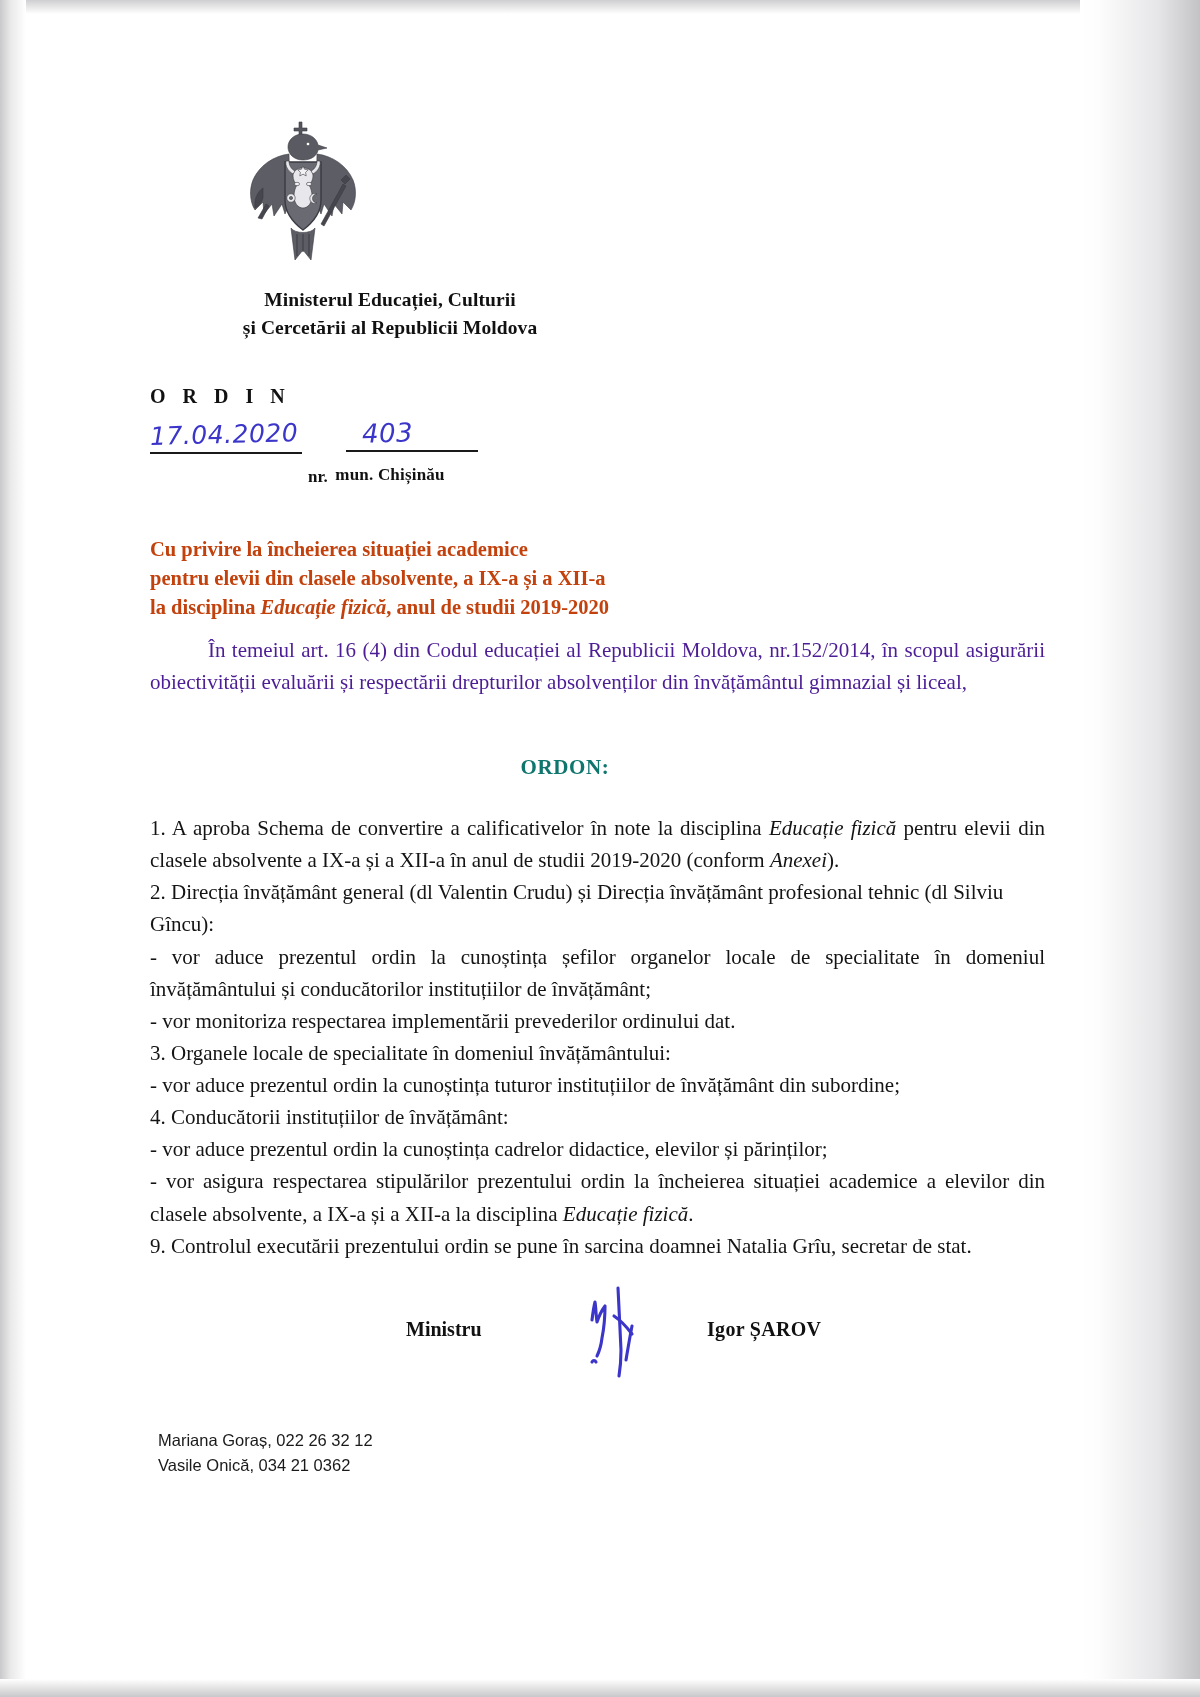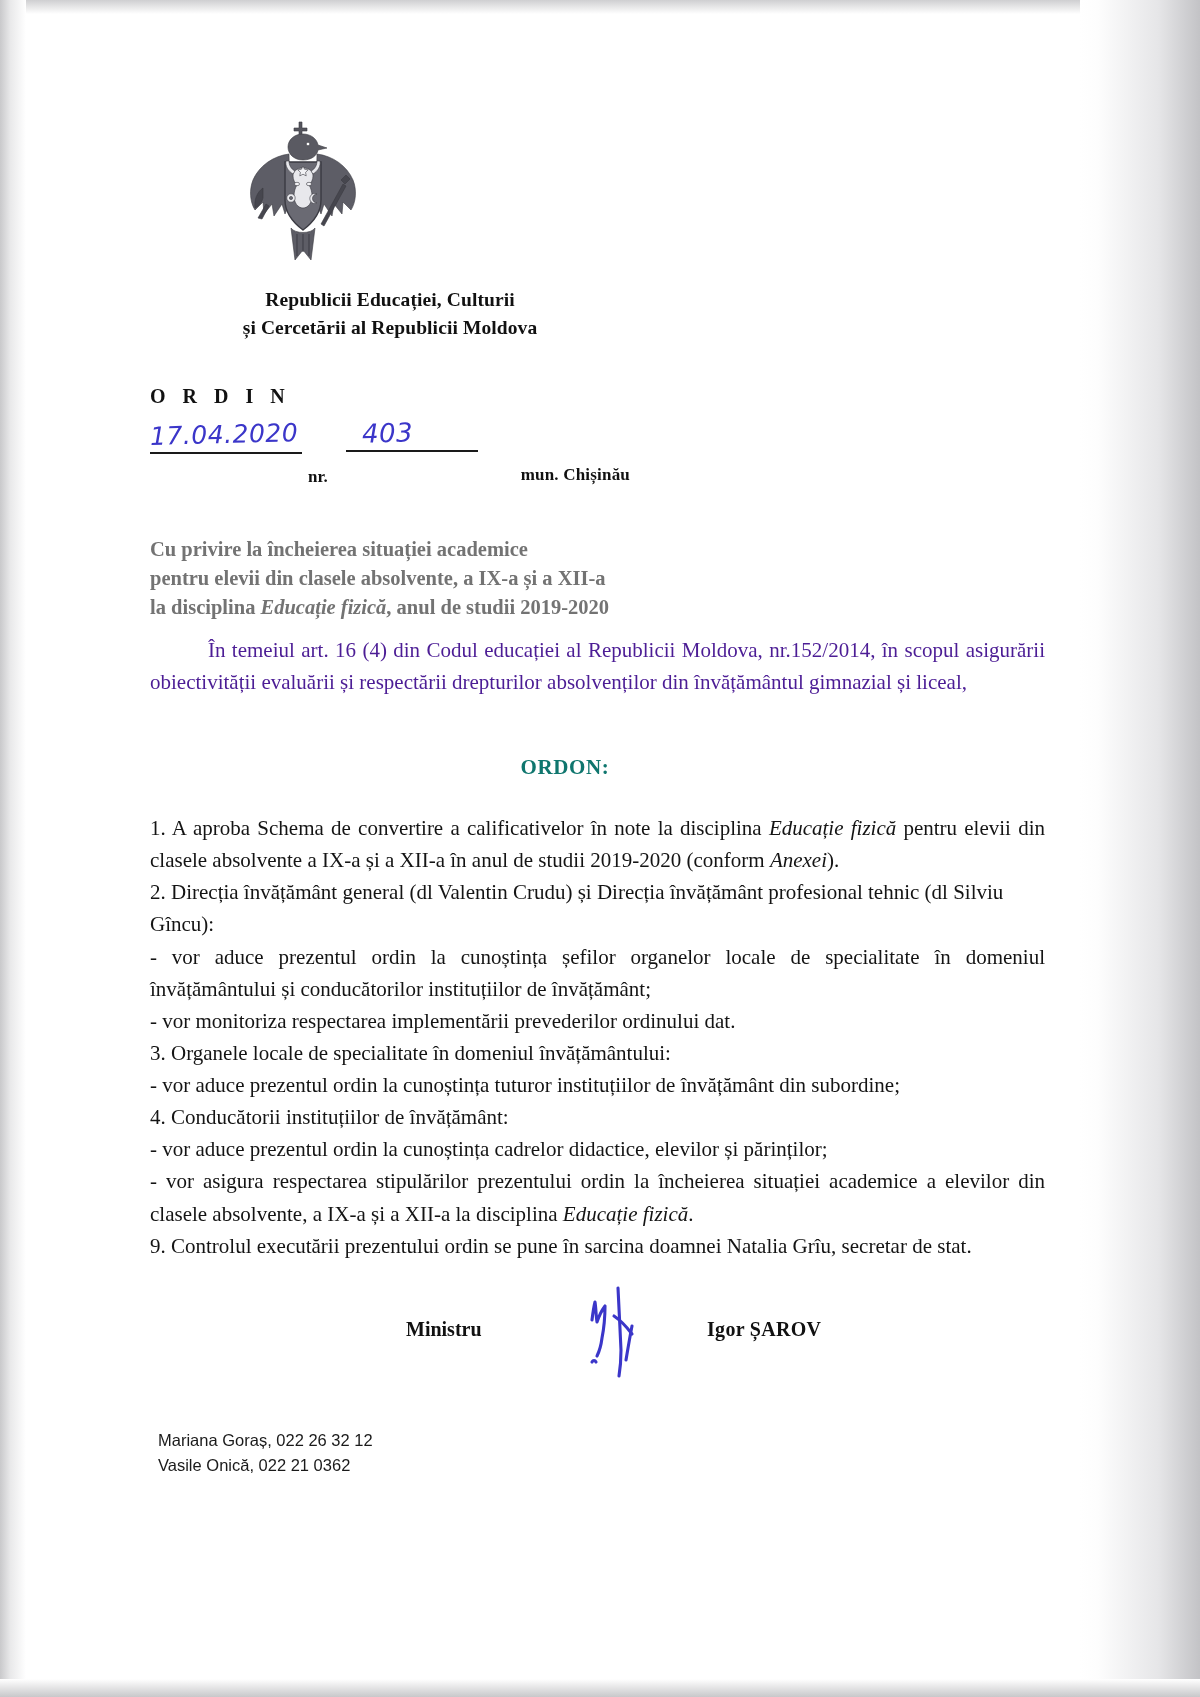--- a/index.html
+++ b/index.html
@@ -120,37 +120,37 @@
     font-weight: bold;
     font-size: 17px;
     color: #111;
     margin-top: 35px;
   }
   .city {
     position: absolute;
     left: 150px;
     top: 465px;
     width: 480px;
-    text-align: right;
+    text-align: center;
     font-weight: bold;
     font-size: 17px;
     color: #111;
     letter-spacing: 0.2px;
   }
 
   
   .subject {
     position: absolute;
     left: 150px;
     top: 535px;
     width: 800px;
     font-weight: bold;
     font-size: 20.5px;
     line-height: 1.42;
-    color: #737373;
+    color: #c2410c;
   }
   .subject em { font-style: italic; }
 
   
   .intro {
     position: absolute;
     left: 150px;
     top: 635px;
     width: 895px;
     font-size: 21px;
@@ -274,21 +274,21 @@
 
         <path d="M84 76 a5 5 0 1 0 0 9 a4 4 0 1 1 0 -9 z" fill="#ececf0"></path>
 
         <path d="M58 110 L62 142 L70 132 L78 142 L82 110 C78 116 62 116 58 110 Z" fill="#5d5d66"></path>
         <path d="M64 116 L64 138 M70 116 L70 134 M76 116 L76 138" stroke="#3f3f47" stroke-width="1.1" fill="none"></path>
       </g>
     </svg>
   </div>
 
   <div class="ministry">
-    <div>Republicii Educației, Culturii</div>
+    <div>Ministerul Educației, Culturii</div>
     <div>și Cercetării al Republicii Moldova</div>
   </div>
 
   <div class="ordin-title">O R D I N</div>
 
   <div class="numline">
     <span class="hand hand-date">17.04.2020</span>
     <span class="rule rule-1"></span>
     <span class="nr-label">nr.</span>
     <span class="hand hand-num">403</span>
@@ -331,16 +331,16 @@
           <path d="M40 40 C46 44 52 50 58 58"></path>
           <path d="M58 50 C56 60 54 72 52 84"></path>
         </g>
       </svg>
     </div>
     <span class="sig-name">Igor ȘAROV</span>
   </div>
 
   <div class="footer">
     <div>Mariana Goraș, 022 26 32 12</div>
-    <div>Vasile Onică, 022 21 0362</div>
+    <div>Vasile Onică, 034 21 0362</div>
   </div>
 
 </div>
 
 </body></html>

